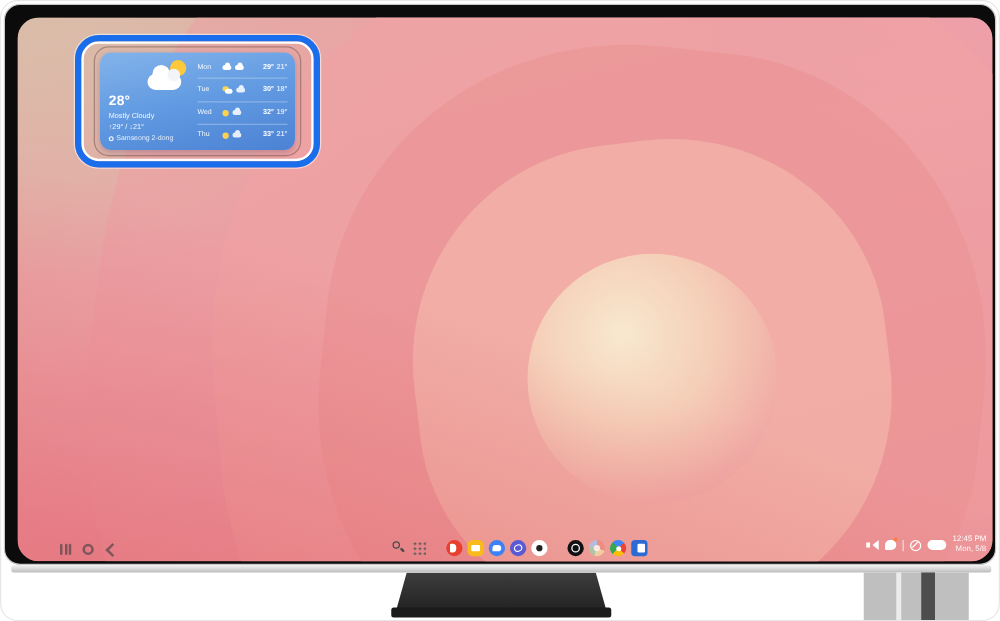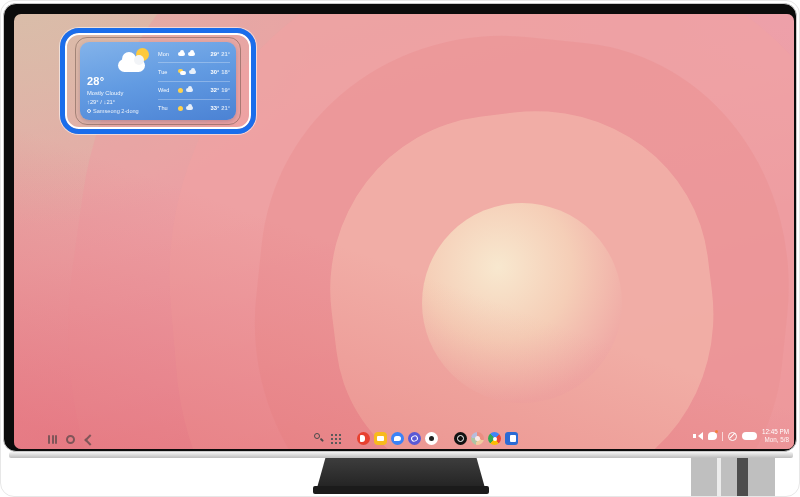--- a/index.html
+++ b/index.html
@@ -1,20 +1,20 @@
 <!DOCTYPE html>
 <html><head>
 <meta charset="utf-8">
 <style>
   html,body{margin:0;padding:0;background:#fff;font-family:"Liberation Sans",sans-serif;}
   .canvas{position:relative;width:800px;height:497px;background:#fff;border:1px solid #e7e7e7;border-radius:14px;overflow:hidden;box-sizing:border-box;}
 
   
   .tv{position:absolute;left:2px;top:2px;width:794px;height:449px;background:#0b0b0b;border:1px solid #c9c9c9;border-radius:13px;box-sizing:border-box;}
-  .screen{position:absolute;left:10px;top:10px;width:780px;height:435px;border-radius:7px;overflow:hidden;
+  .screen{position:absolute;left:10px;top:10px;width:780px;height:435px;border-radius:17px;overflow:hidden;
     background:
       radial-gradient(520px 380px at 1% -2%, #d9bda9 0%, rgba(217,189,169,0) 58%),
       radial-gradient(540px 360px at 103% -6%, rgba(243,163,187,.55) 0%, rgba(243,163,187,0) 60%),
       linear-gradient(165deg,#e2b0a6 0%,#eba3a6 40%,#ec94a0 65%,#e57f86 100%);}
   .strip{position:absolute;left:8px;top:451px;width:784px;height:6px;border-radius:2px;background:linear-gradient(180deg,#f4f4f4,#bdbdbd);}
   .stand{position:absolute;left:316px;top:457px;width:168px;height:30px;background:linear-gradient(180deg,#3d3d3d,#232323);clip-path:polygon(5% 0,95% 0,100% 100%,0 100%);}
   .stand-base{position:absolute;left:312px;top:485px;width:176px;height:8px;background:#1b1b1b;border-radius:2px;}
   .accessory{position:absolute;left:690px;top:457px;width:84px;height:40px;background:#bfbfbf;}
   .acc-seam{position:absolute;left:26px;top:0;width:4px;height:40px;background:#ececec;}
   .acc-bar{position:absolute;left:46px;top:0;width:11px;height:40px;background:#4d4d4d;}

